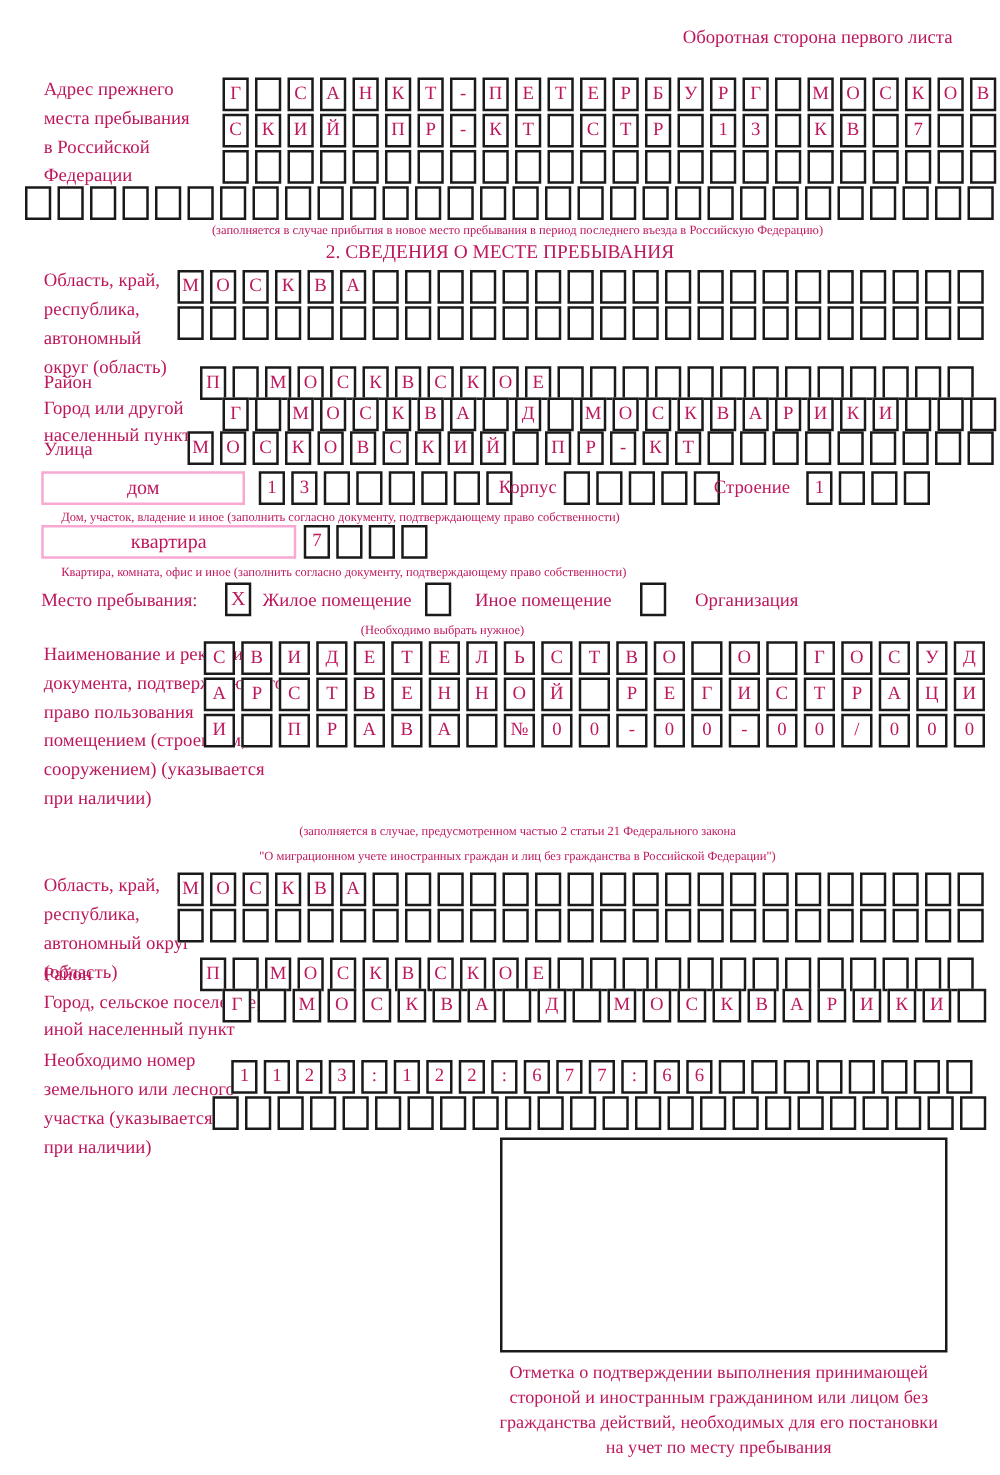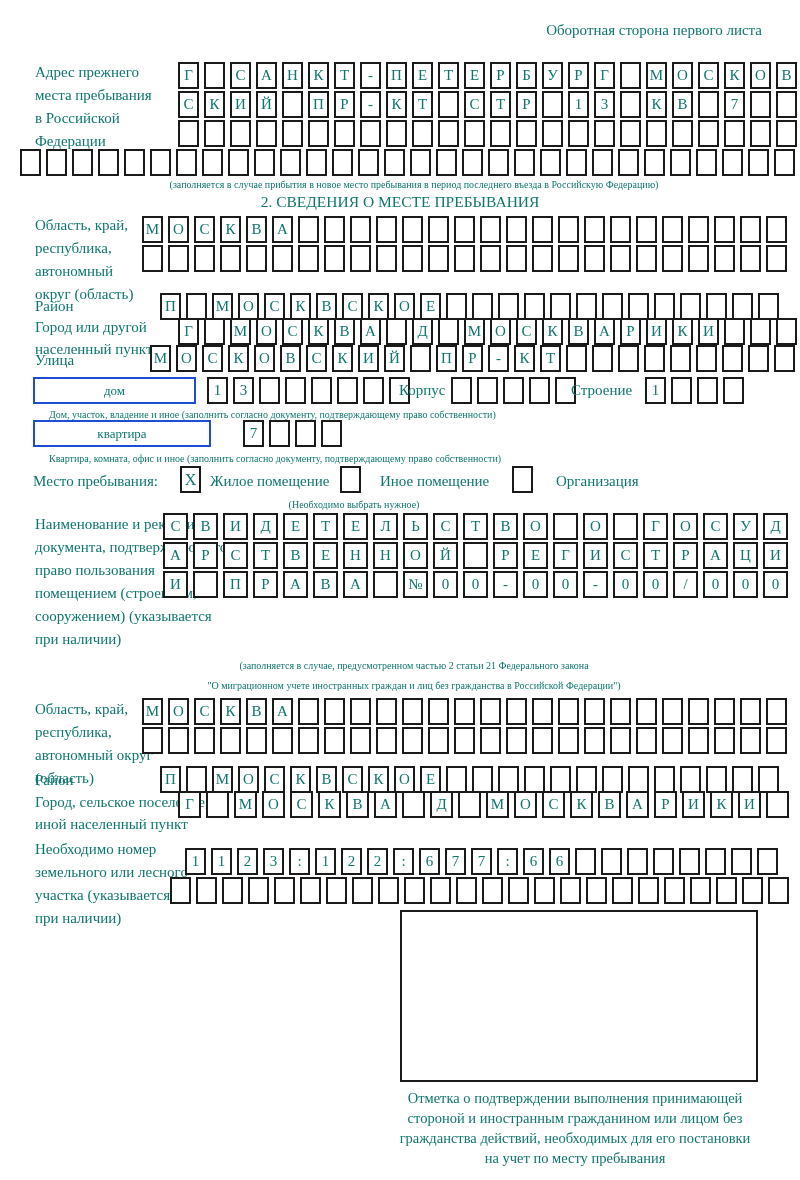--- a/index.html
+++ b/index.html
@@ -1,37 +1,37 @@
 <!DOCTYPE html>
 <html><head>
 <meta charset="utf-8">
 <style>
   html,body{margin:0;padding:0;background:#fff;}
   .page{
     position:relative;width:800px;height:1180px;background:#fff;
-    font-family:"Liberation Serif","DejaVu Serif",serif;color:#0f766e;overflow:hidden;
+    font-family:"Liberation Serif","DejaVu Serif",serif;color:#be185d;overflow:hidden;
   }
   .abs{position:absolute;}
   .row{position:absolute;display:flex;gap:5px;}
   .cell{
     flex:none;width:21px;height:27px;box-sizing:border-box;
     border:2px solid #1a1a1a;background:#fff;
     display:flex;align-items:center;justify-content:center;
     font-size:15px;line-height:1;
   }
   .row.wide .cell{width:25px;}
   .row.med  .cell{width:23px;}
   .lbl{position:absolute;font-size:15px;line-height:23px;white-space:nowrap;}
   .cap{position:absolute;font-size:10px;line-height:17px;padding-left:14px;}
   .center{text-align:center;}
   .title{position:absolute;left:0;width:800px;text-align:center;font-weight:normal;font-size:15.5px;}
   .bigbox{position:absolute;box-sizing:border-box;border:2px solid #1a1a1a;background:#fff;}
   .wbox{
-    position:absolute;box-sizing:border-box;border:2px solid #1d4ed8;background:#fff;
-    display:flex;align-items:center;justify-content:center;font-size:13px;
+    position:absolute;box-sizing:border-box;border:2px solid #f9a8d4;background:#fff;
+    display:flex;align-items:center;justify-content:center;font-size:16px;
   }
   .chk{
     position:absolute;width:21px;height:27px;box-sizing:border-box;border:2px solid #1a1a1a;
     display:flex;align-items:center;justify-content:center;font-size:16px;background:#fff;
   }
   .note-lines div{white-space:nowrap;}
 </style>
 </head>
 <body>
 
@@ -329,21 +329,21 @@
     </div>
   <div class="lbl" style="left:571px;top:379px;">Строение</div>
   <div class="row" style="left:645px;top:377px;">
       <div class="cell">1</div>
       <div class="cell"></div>
       <div class="cell"></div>
       <div class="cell"></div>
     </div>
   <div class="cap" style="left:35px;top:406px;">Дом, участок, владение и иное (заполнить согласно документу, подтверждающему право собственности)</div>
 
-  <div class="wbox" style="left:33px;top:420px;width:178px;height:27px;">квартира</div>
+  <div class="wbox" style="left:33px;top:420px;width:204px;height:27px;">квартира</div>
   <div class="row" style="left:243px;top:420px;">
       <div class="cell">7</div>
     </div>
   <div class="row" style="left:269px;top:420px;">
       <div class="cell"></div>
       <div class="cell"></div>
       <div class="cell"></div>
     </div>
   <div class="cap" style="left:35px;top:450px;">Квартира, комната, офис и иное (заполнить согласно документу, подтверждающему право собственности)</div>
 

